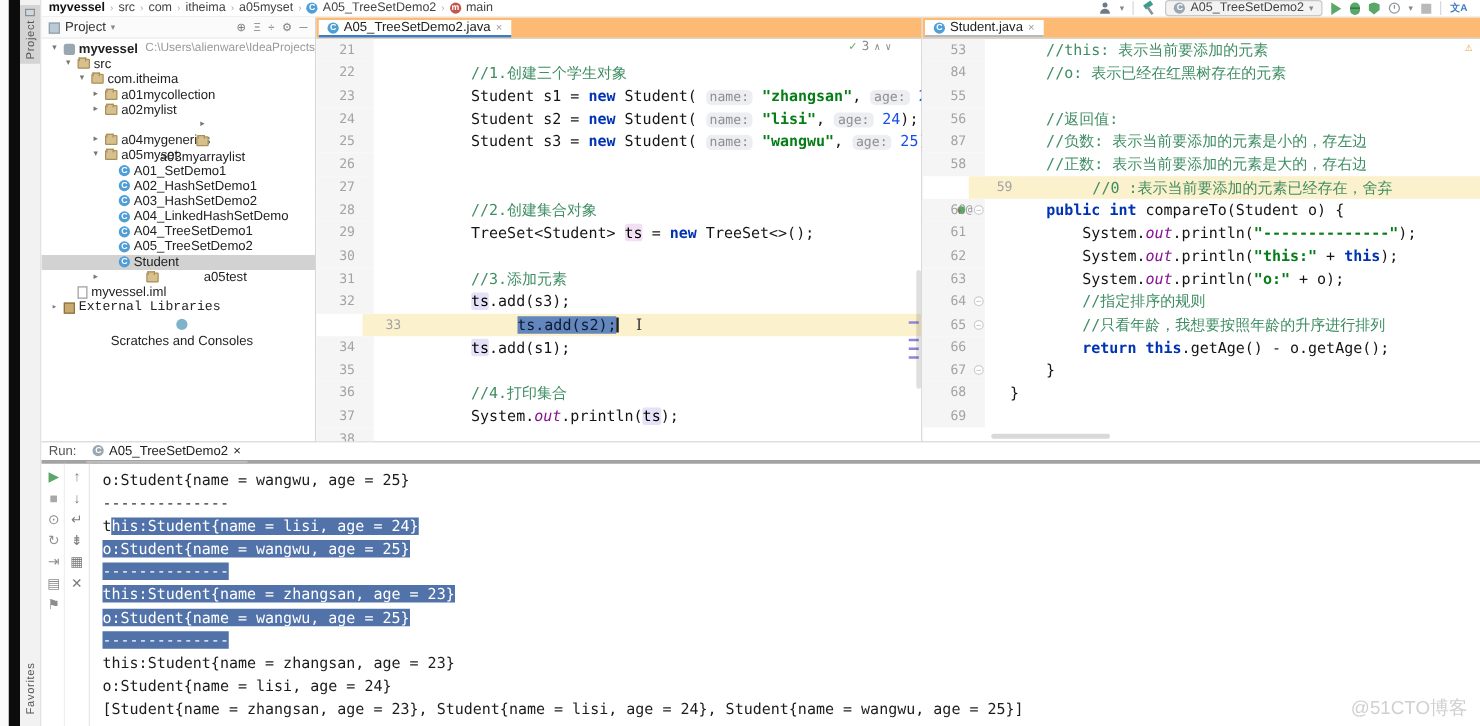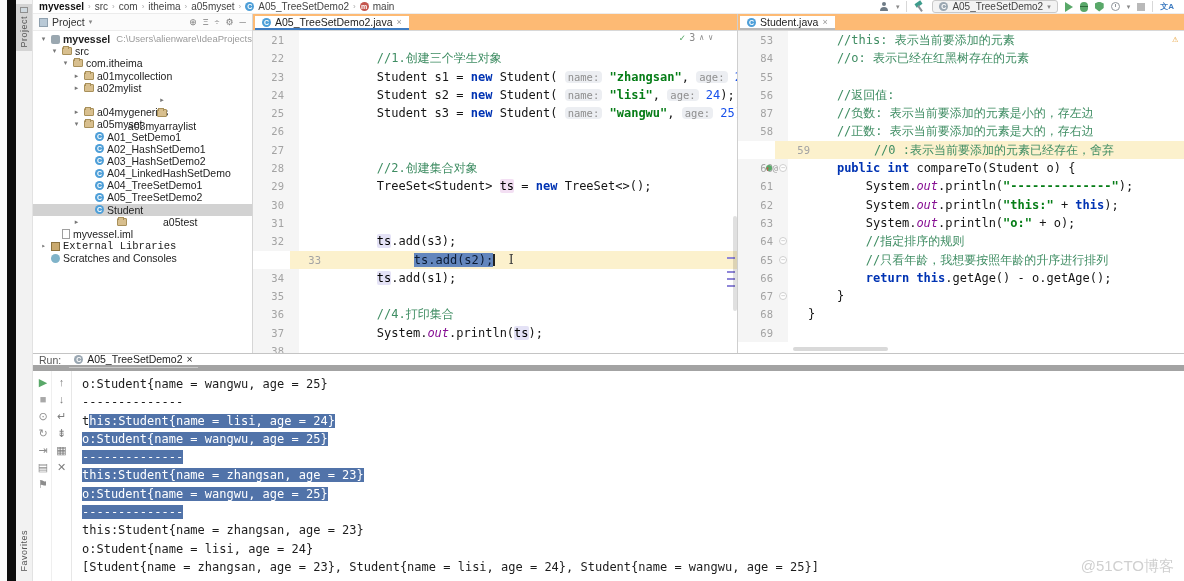--- a/index.html
+++ b/index.html
@@ -114,21 +114,21 @@
   .insp .ok { color:#59a869; font-weight:bold; }
   .insp .ar { font-size:8px; cursor:pointer; }
   .warn { position:absolute; top:2px; right:6px; color:#e8a33d; font-size:10px; }
   .smark { position:absolute; right:2px; width:8px; height:2px; background:#8f86d8; }
   .sthumb { position:absolute; right:0; width:4px; background:rgba(0,0,0,.12); border-radius:2px; }
   .hthumb { position:absolute; bottom:2px; left:55px; width:95px; height:4px; background:#d9d9d9; border-radius:2px; }
 
   
   .run-panel { flex:1; display:flex; flex-direction:column; background:#fff; min-height:0; }
   .run-header { height:17px; flex:none; display:flex; align-items:center; gap:8px; font-size:10.5px; color:#555;
-     border-bottom:6px solid #a3a3a3; padding-left:6px; }
+     border-bottom:3px solid #a3a3a3; padding-left:6px; }
   .run-tab { display:inline-flex; align-items:center; gap:4px; color:#222; border-bottom:1px solid #c9c9c9; height:17px; padding:0 5px; cursor:pointer; }
   .run-body { flex:1; display:flex; min-height:0; }
   .icol { flex:none; display:flex; flex-direction:column; align-items:center; gap:7px; padding-top:6px;
      font-size:11px; color:#7d7d7d; width:17px; }
   .icol.first { margin-left:2px; border-right:1px solid #efefef; }
   .icol.second { border-right:1px solid #e7e7e7; width:20px; }
   .icol span { cursor:pointer; line-height:10px; }
   .console { flex:1; padding:4px 0 0 0; overflow:hidden; position:relative; }
   .crow { height:18.3px; line-height:18.3px; white-space:pre; font-family:"DejaVu Sans Mono", monospace;
      font-size:12px; color:#1c1c1c; padding-left:10px; }
@@ -293,21 +293,21 @@
             <div class="trow" style="padding-left: 17px;">
               <span class="arr"></span>
               <span class="i-file"></span>
               <span class="lbl">myvessel.iml</span>
             </div>
             <div class="trow" style="padding-left: 6px; font-family: Liberation Mono, monospace;">
               <span class="arr">▸</span>
               <span class="i-lib"></span>
               <span class="lbl">External Libraries</span>
             </div>
-            <div class="trow" style="padding-left: 6px;">
+            <div class="trow" style="padding-left: 6px; flex-direction: column;">
               <span class="arr"></span>
               <span class="i-scr"></span>
               <span class="lbl">Scratches and Consoles</span>
             </div>
           </div>
       </div>
 
       <div class="editor left">
         <div class="tab-bar">
           <div class="tab active-blue">
@@ -352,20 +352,21 @@
             <div class="row">
               <span class="gut">29</span>
               <span class="ct"><span class="p">        TreeSet&lt;Student&gt; </span><span class="tsw">ts</span><span class="p"> = </span><span class="kw">new</span><span class="p"> TreeSet&lt;&gt;();</span></span>
             </div>
             <div class="row">
               <span class="gut">30</span>
               <span class="ct"></span>
             </div>
             <div class="row">
               <span class="gut">31</span>
+              <span class="ct"><span class="cmt">        //3.添加元素</span></span>
             </div>
             <div class="row">
               <span class="gut">32</span>
               <span class="ct"><span class="p">        </span><span class="tsr">ts</span><span class="p">.add(s3);</span></span>
             </div>
             <div class="row caret">
               <span class="gut">33</span>
               <span class="ct"><span class="p">        </span><span class="sel">ts.add(s2);</span><span class="caret-bar"></span><span class="ibeam">I</span></span>
             </div>
             <div class="row">

